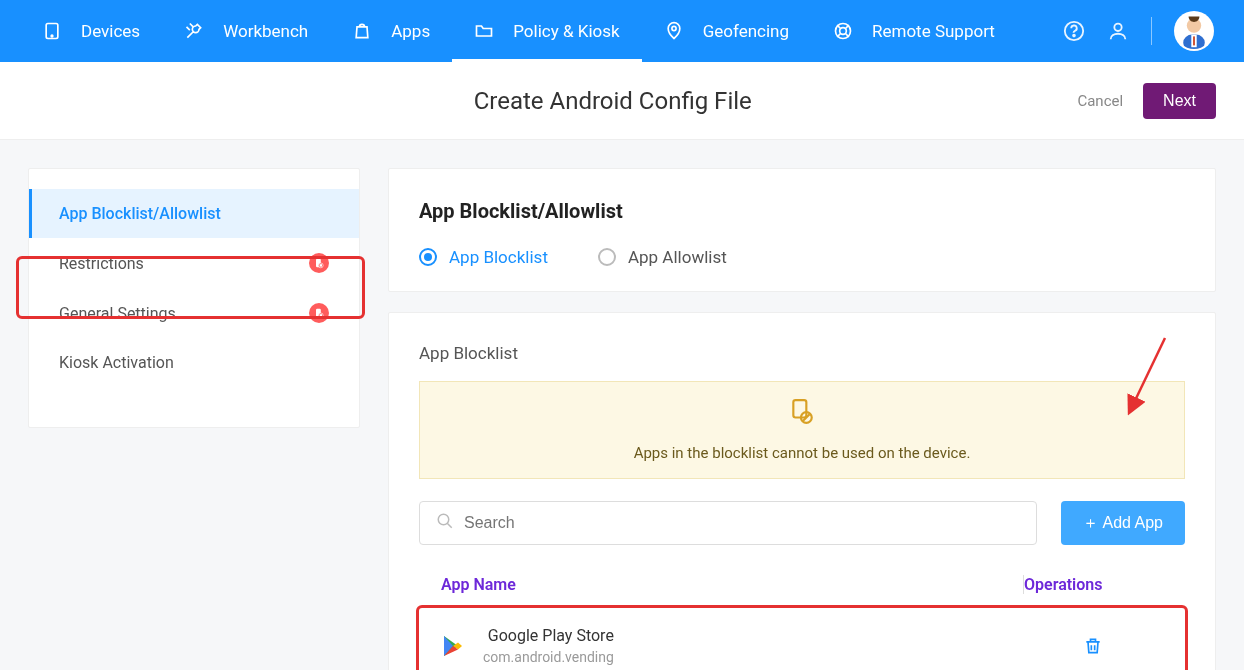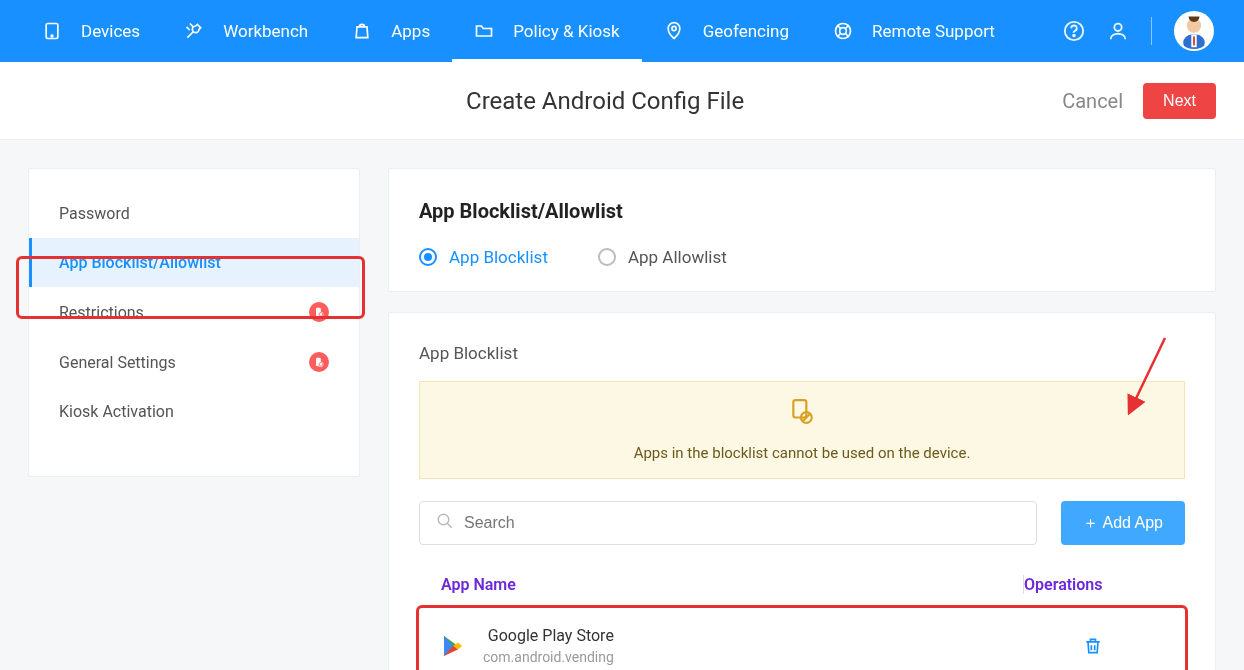--- a/index.html
+++ b/index.html
@@ -14,22 +14,22 @@
   .nav-right { display:flex; align-items:center; gap:22px; padding-right:10px;}
   .nav-right .circle-icon { width:22px; height:22px; color:#fff; opacity:.9; }
   .divider-v { width:1px; height:28px; background:rgba(255,255,255,.5); }
   .avatar { width:40px; height:40px; border-radius:50%; background:#fff; border:2px solid rgba(255,255,255,.7); display:flex; align-items:flex-end; justify-content:center; overflow:hidden; cursor:pointer;}
   .avatar svg { width:36px; height:36px;}
   
   
   .page-header { background:#fff; height:78px; display:flex; align-items:center; padding:0 28px; border-bottom:1px solid #eee;}
   .page-title { flex:1; text-align:center; font-size:24px; color:#333; font-weight:400;}
   .header-actions { display:flex; align-items:center; gap:20px;}
-  .btn-cancel { color:#888; font-size:20px; cursor:pointer; }
-  .btn-next { background:#ef4444; color:#fff; border:none; padding:9px 20px; font-size:16px; border-radius:4px; cursor:pointer;}
+  .btn-cancel { color:#888; font-size:15px; cursor:pointer; }
+  .btn-next { background:#701a75; color:#fff; border:none; padding:9px 20px; font-size:16px; border-radius:4px; cursor:pointer;}
   
   
   .content { display:flex; padding:28px; gap:28px; align-items:flex-start;}
   
   
   .sidebar { width:332px; background:#fff; border:1px solid #eee; border-radius:2px; padding:20px 0 40px; position:relative;}
   .sidebar-item { padding:15px 30px; font-size:16px; color:#555; cursor:pointer; display:flex; align-items:center; justify-content:space-between; position:relative;}
   .sidebar-item.active { background:#e6f3ff; color:#1890ff; font-weight:500; }
   .sidebar-item.active::before { content:""; position:absolute; left:0; top:0; bottom:0; width:3px; background:#1890ff;}
   .badge-icon { width:20px; height:20px; border-radius:50%; background:#ff5c5c; display:flex; align-items:center; justify-content:center;}
@@ -167,23 +167,20 @@
   <div class="page-title">Create Android Config File</div>
   <div class="header-actions">
     <span class="btn-cancel">Cancel</span>
     <button class="btn-next">Next</button>
   </div>
 </div>
 
 <div class="content">
 
   <div class="sidebar">
-    <div class="sidebar-item">
-      <span>Password</span>
-    </div>
     <div class="sidebar-item active">
       <span>App Blocklist/Allowlist</span>
     </div>
     <div class="sidebar-item">
       <span>Restrictions</span>
       <span class="badge-icon">
         <svg viewBox="0 0 20 20" width="12" height="12">
             <rect x="5" y="3" width="8" height="14" rx="2" fill="#fff"></rect>
             <circle cx="13" cy="14" r="4" fill="#ff5c5c" stroke="#fff"></circle>
             <rect x="11" y="12" width="4" height="4" fill="#fff"></rect>

